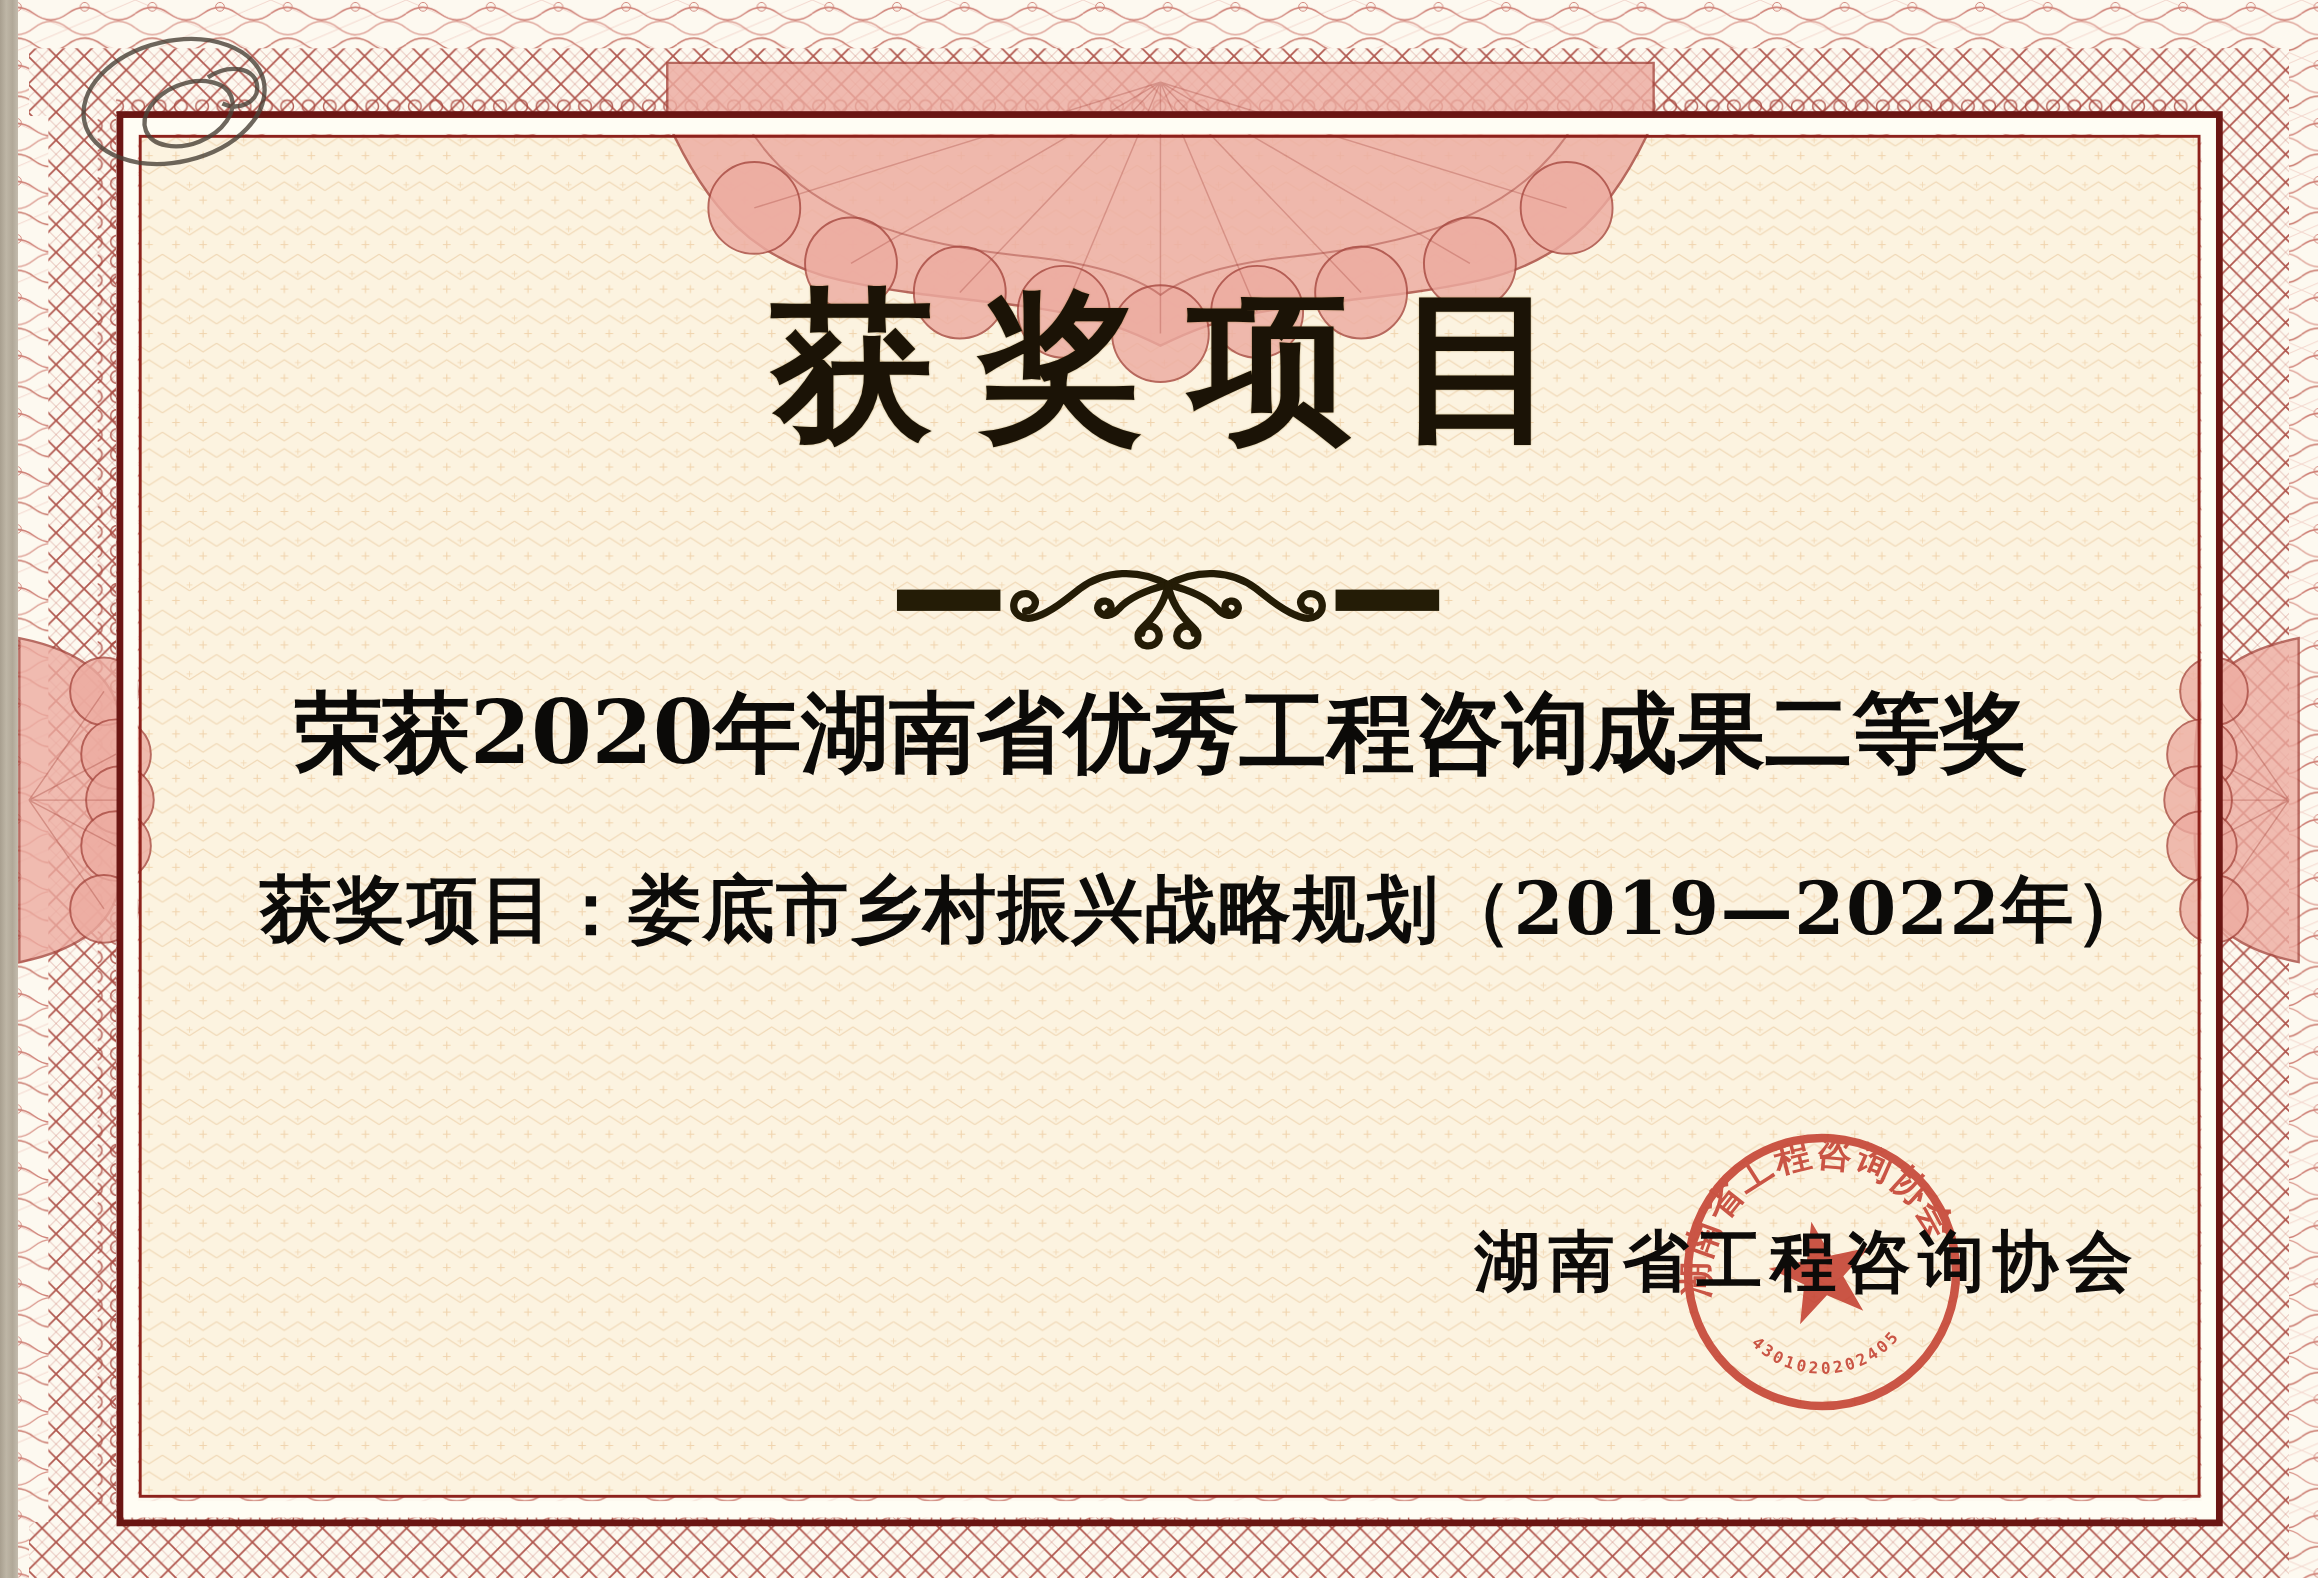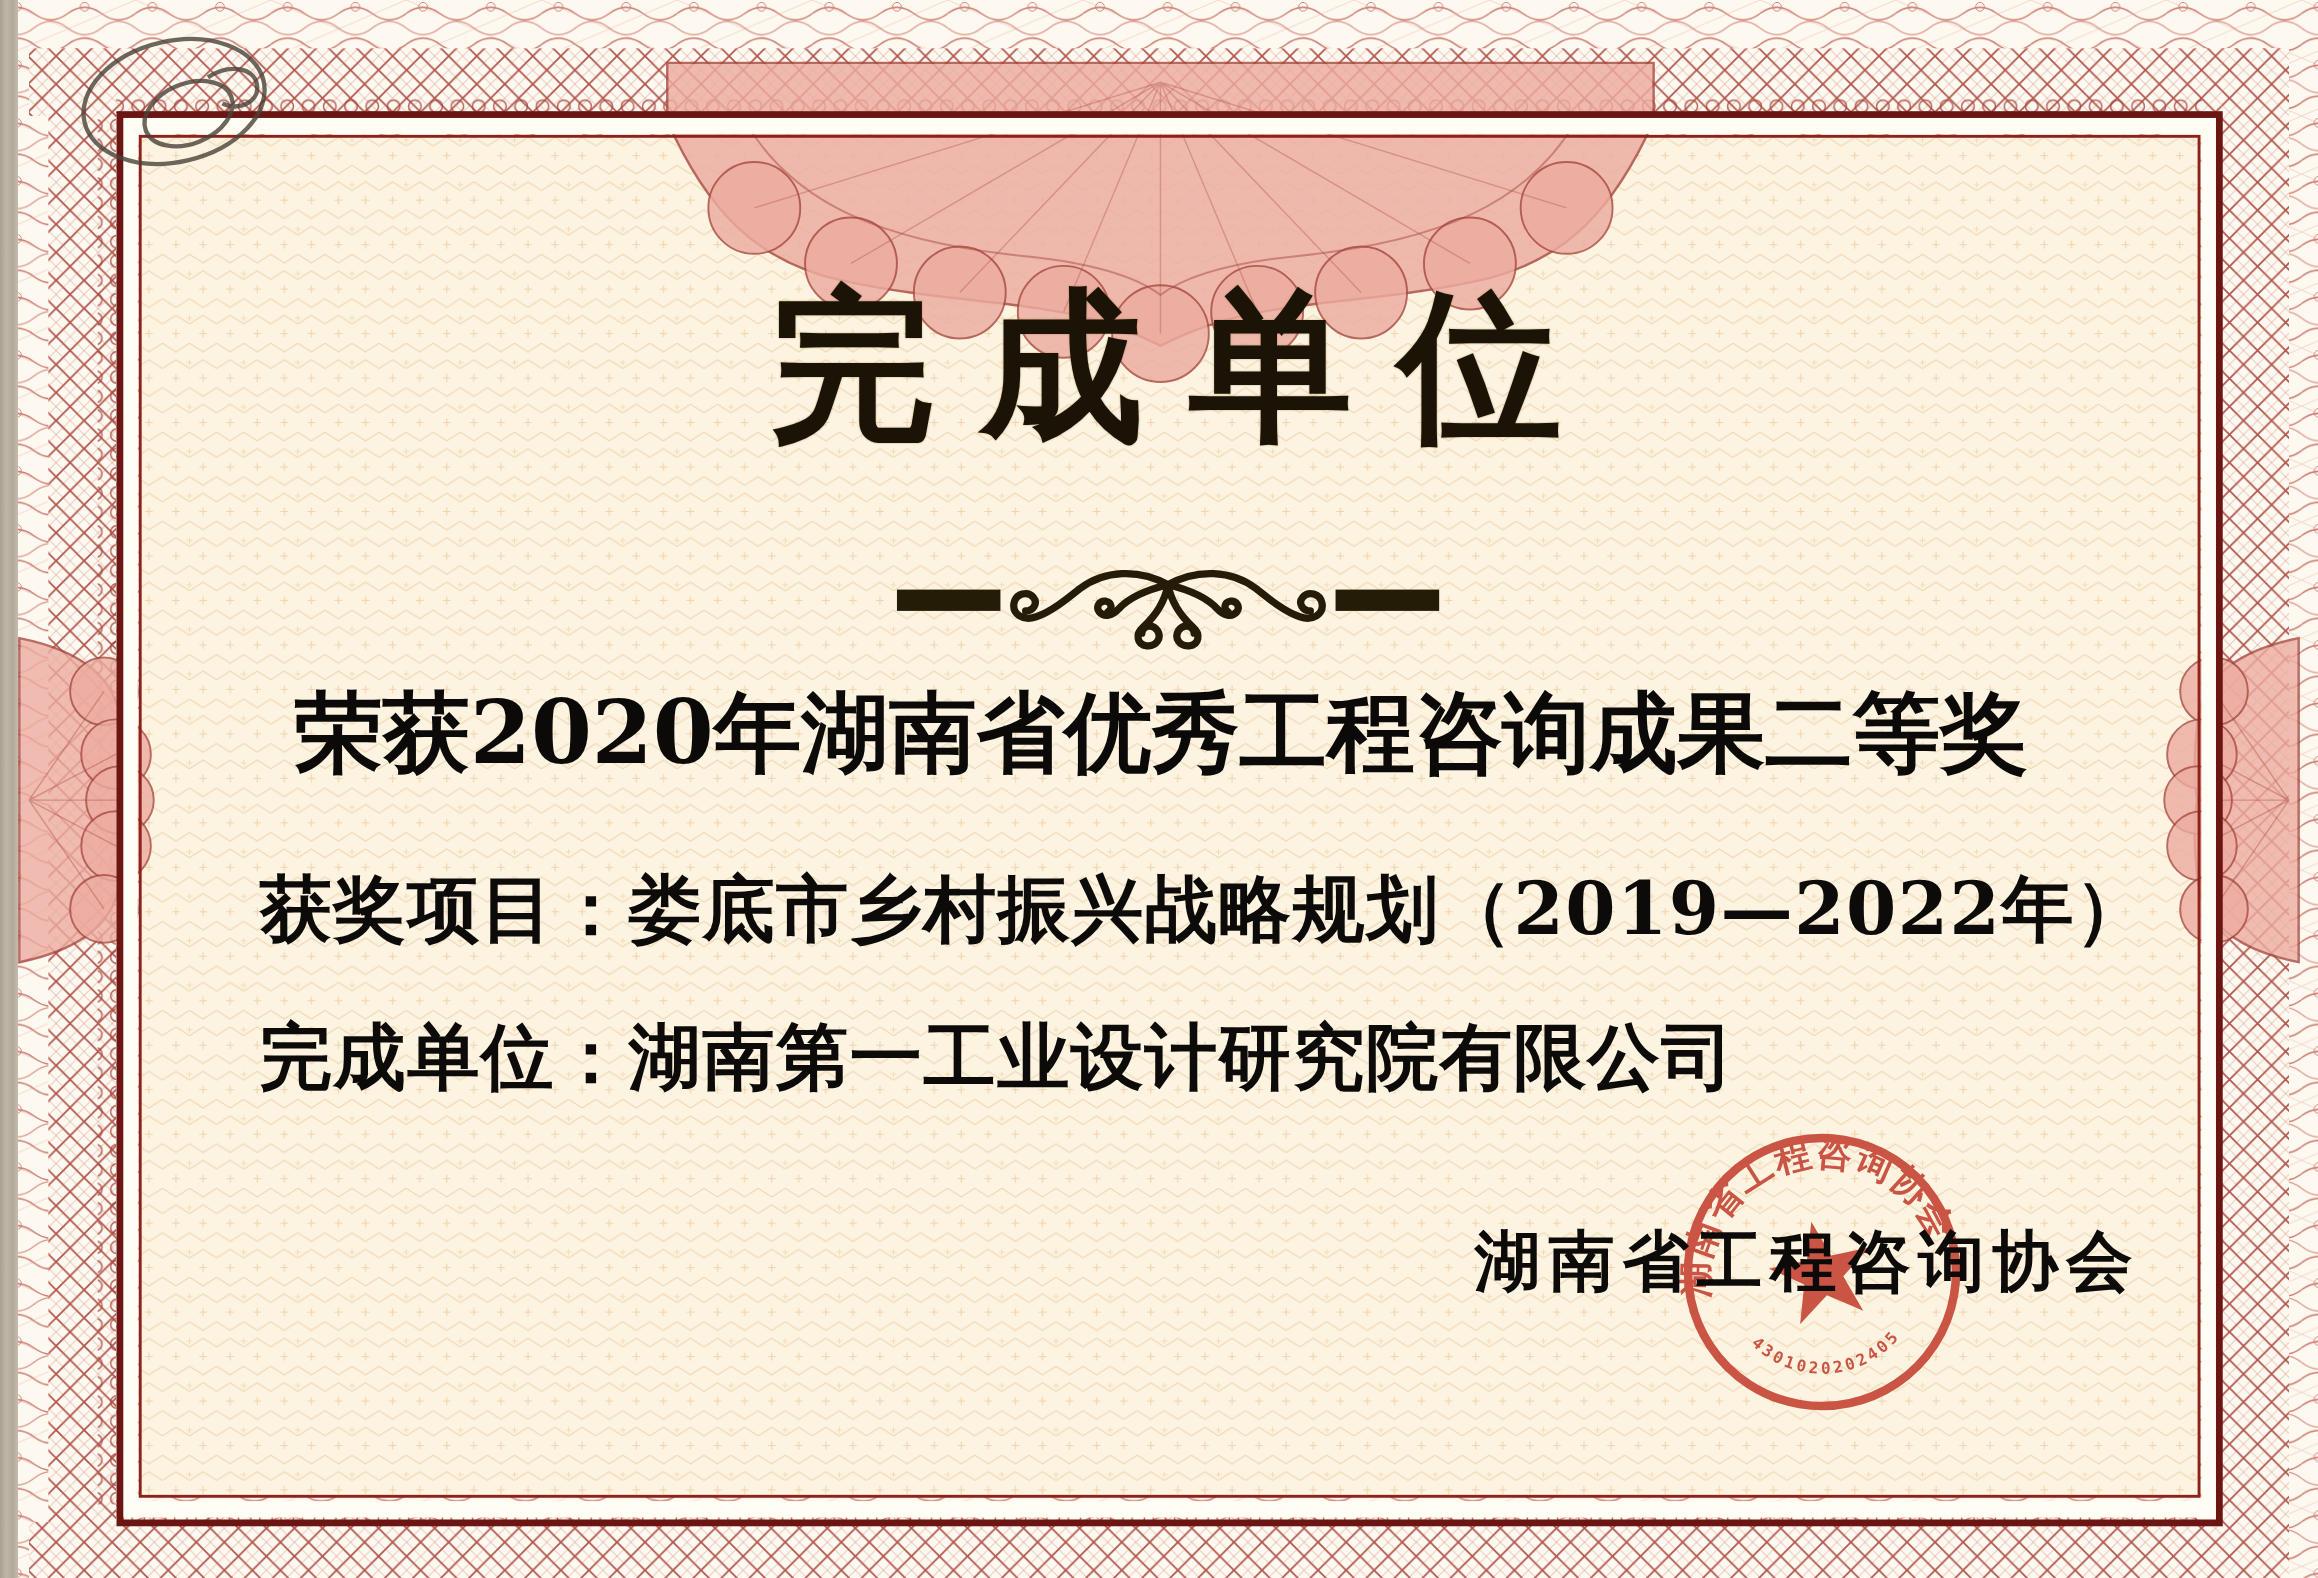--- a/index.html
+++ b/index.html
@@ -136,42 +136,41 @@
       <g stroke="#4a4238" stroke-width="9" fill="none" opacity=".8">
         <ellipse cx="360" cy="210" rx="190" ry="125" transform="rotate(-13 360 210)"></ellipse>
         <ellipse cx="390" cy="235" rx="95" ry="62" transform="rotate(-22 390 235)"></ellipse>
         <path d="M430 160 C475 130 530 140 532 180 C534 212 492 230 460 214"></path>
       </g>
     </svg>
   </div>
 
   <div class="scan-strip"></div>
 
-  <div class="txt title">完成单位</div>
+  <div class="txt title">获奖项目</div>
 
   <svg class="txt divider" viewBox="0 0 1120 200" xmlns="http://www.w3.org/2000/svg">
     <rect x="0" y="62" width="214" height="44" fill="#241c06"></rect>
     <rect x="906" y="62" width="214" height="44" fill="#241c06"></rect>
     <g stroke="#241c06" stroke-width="15" fill="none" stroke-linecap="round">
       <path d="M560 52 C500 18 428 22 378 60 C348 84 318 108 288 118 C260 128 238 112 242 90 C246 70 270 64 282 78 C292 90 282 106 266 106"></path>
       <path d="M560 52 C518 62 478 80 458 102 C446 116 428 120 418 108 C410 98 418 84 432 86 C444 88 446 102 436 108"></path>
       <path d="M560 52 C552 94 528 122 508 140 C492 154 496 176 516 178 C536 180 548 162 538 146 C528 132 508 136 506 152"></path>
       <g transform="translate(1120,0) scale(-1,1)">
         <path d="M560 52 C500 18 428 22 378 60 C348 84 318 108 288 118 C260 128 238 112 242 90 C246 70 270 64 282 78 C292 90 282 106 266 106"></path>
         <path d="M560 52 C518 62 478 80 458 102 C446 116 428 120 418 108 C410 98 418 84 432 86 C444 88 446 102 436 108"></path>
         <path d="M560 52 C552 94 528 122 508 140 C492 154 496 176 516 178 C536 180 548 162 538 146 C528 132 508 136 506 152"></path>
       </g>
     </g>
   </svg>
 
   <div class="txt award">荣获2020年湖南省优秀工程咨询成果二等奖</div>
 
   <div class="txt fieldline project"><span>获奖项目：</span><span>娄底市乡村振兴战略规划（2019—2022年）</span></div>
 
-  <div class="txt fieldline unit"><span>完成单位：</span><span>湖南第一工业设计研究院有限公司</span></div>
 
   <svg class="seal" viewBox="0 0 300 300" xmlns="http://www.w3.org/2000/svg">
     <defs>
       <path id="sealTopArc" d="M 28 160 A 122 122 0 1 1 272 160" fill="none"></path>
       <path id="sealBottomArc" d="M 54 196 A 106 106 0 0 0 246 196" fill="none"></path>
     </defs>
     <circle cx="150" cy="150" r="141" fill="none" stroke="#c23a2b" stroke-width="9"></circle>
     <path d="M150 96 L163 135 L204 135 L171 159 L184 199 L150 175 L116 199 L129 159 L96 135 L137 135 Z" fill="#c23a2b"></path>
     <text font-size="38" font-weight="700" fill="#c23a2b" letter-spacing="2" font-family="DejaVu Sans, Liberation Sans, sans-serif">
       <textPath href="#sealTopArc" startOffset="2%">湖南省工程咨询协会</textPath>

